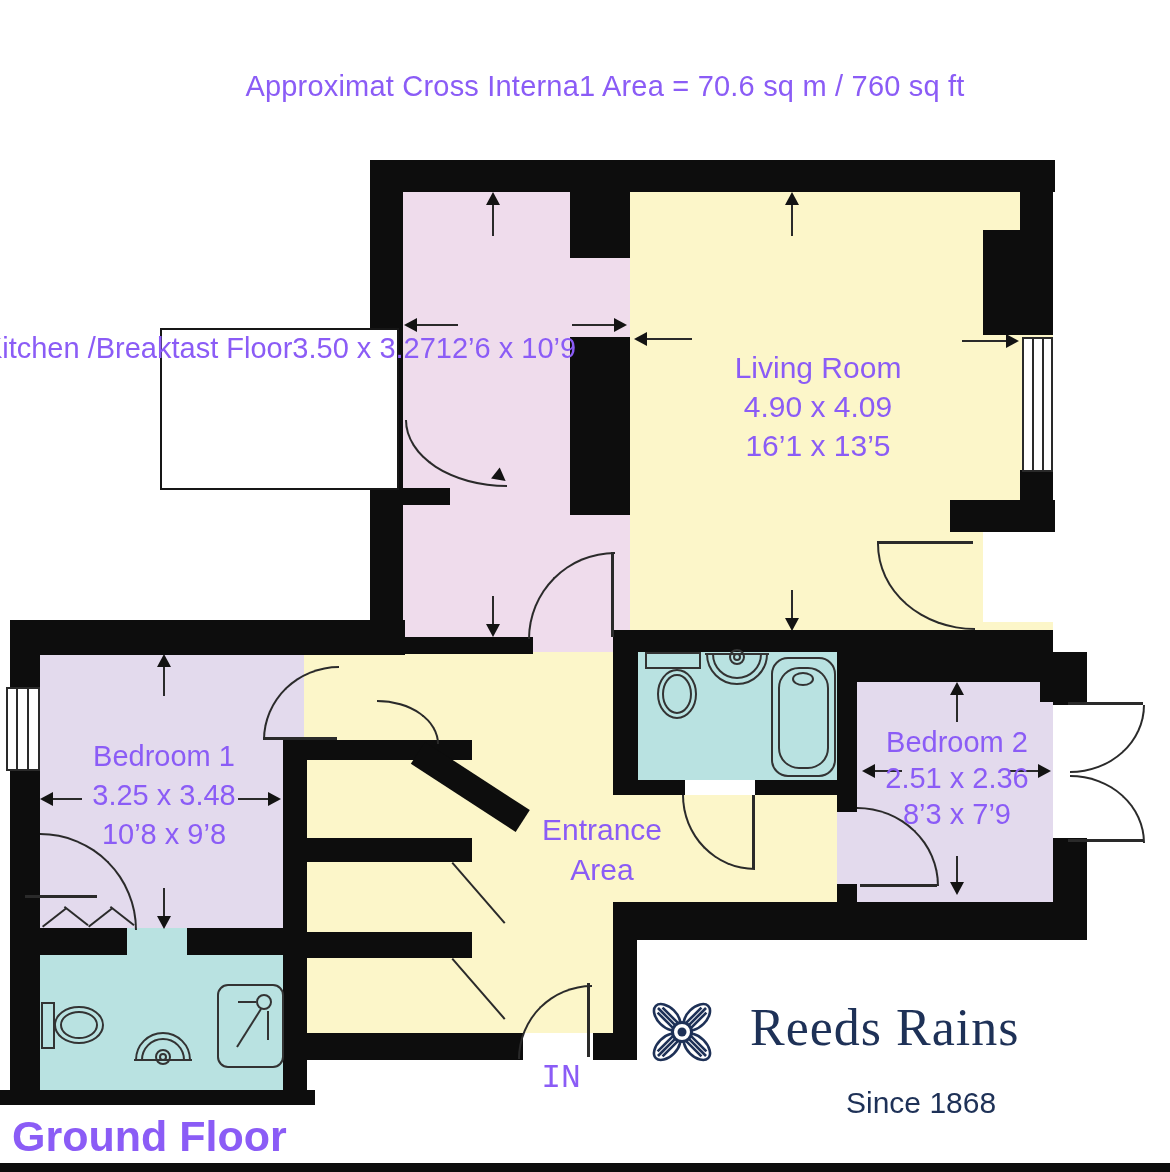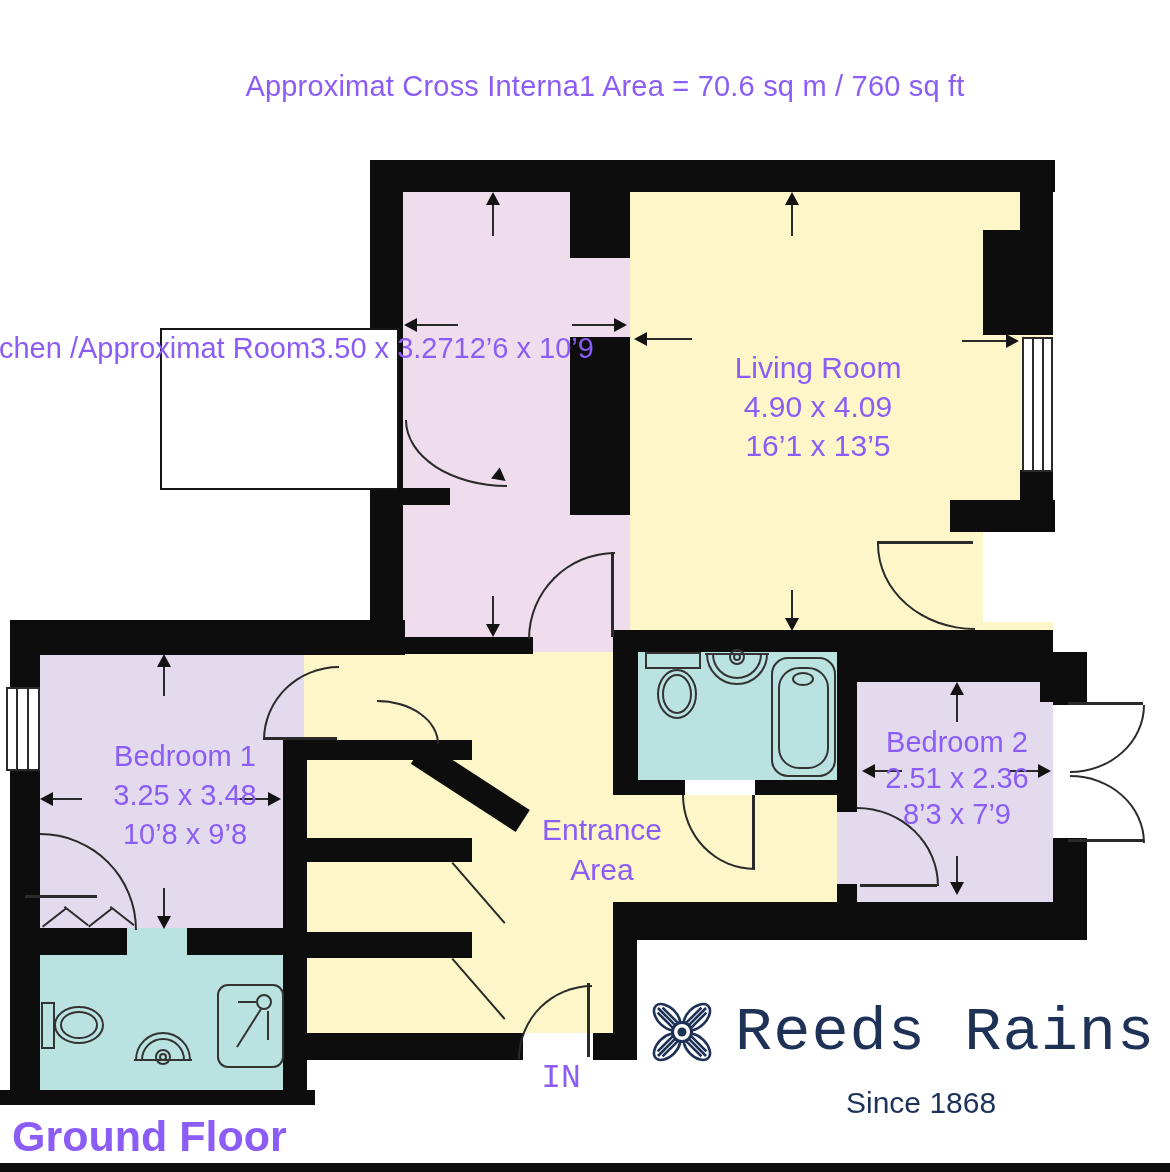--- a/index.html
+++ b/index.html
@@ -24,26 +24,26 @@
   .tri{position:absolute;width:0;height:0;}
   .t-up{border-left:7px solid transparent;border-right:7px solid transparent;border-bottom:13px solid #131313;}
   .t-down{border-left:7px solid transparent;border-right:7px solid transparent;border-top:13px solid #131313;}
   .t-left{border-top:7px solid transparent;border-bottom:7px solid transparent;border-right:13px solid #131313;}
   .t-right{border-top:7px solid transparent;border-bottom:7px solid transparent;border-left:13px solid #131313;}
   .lbl{position:absolute;color:#8b5cf6;text-align:center;white-space:nowrap;}
   #title{left:605px;top:70px;transform:translateX(-50%);font-size:29px;letter-spacing:.2px;}
   #kitchen-box{left:160px;top:328px;width:235px;height:158px;background:#fff;border:2.5px solid #161616;
                display:flex;flex-direction:row;justify-content:center;font-size:29px;line-height:37px;}
   #living-label{left:818px;top:348px;transform:translateX(-50%);font-size:30px;line-height:39px;}
-  #bedroom1-label{left:164px;top:737px;transform:translateX(-50%);font-size:29px;line-height:39px;margin-left:21px;}
+  #bedroom1-label{left:164px;top:737px;transform:translateX(-50%);font-size:29px;line-height:39px;}
   #bedroom2-label{left:957px;top:724px;transform:translateX(-50%);font-size:29px;line-height:36px;}
   #hall-label{left:602px;top:810px;transform:translateX(-50%);font-size:30px;line-height:40px;}
   #in-label{left:561px;top:1060px;transform:translateX(-50%);font-size:33px;font-family:Liberation Mono, monospace;}
   #floor-label{left:12px;top:1112px;font-size:43px;font-weight:bold;}
-  #brand{left:735px;top:1002px;font-family:Liberation Mono, monospace;font-size:62px;line-height:1;
+  #brand{left:750px;top:1002px;font-family:Liberation Serif, serif;font-size:52px;line-height:1;
          color:var(--logo_navy);letter-spacing:1px;}
   #tagline{left:846px;top:1086px;font-size:30px;color:var(--logo_navy);}
   svg{display:block;}
 </style>
 </head>
 <body>
 
 <div id="canvas">
 
   <div class="room c-kitchen" style="left:403px;top:192px;width:227px;height:460px;"></div>
@@ -198,21 +198,21 @@
     <circle cx="264" cy="1002" r="7"></circle>
     <line x1="238" y1="1002" x2="256" y2="1002"></line>
     <line x1="261" y1="1009" x2="237" y2="1047"></line>
     <line x1="268" y1="1011" x2="268" y2="1040"></line>
   </svg>
 
   <div class="lbl" id="title">Approximat Cross Interna1 Area = 70.6 sq m / 760 sq ft</div>
 
   <div class="lbl" id="kitchen-box">
     <div>Kitchen /</div>
-    <div>Approximat Room</div>
+    <div>Breaktast Floor</div>
     <div>3.50 x 3.27</div>
     <div>12’6 x 10’9</div>
   </div>
 
   <div class="lbl" id="living-label">
     <div>Living Room</div>
     <div>4.90 x 4.09</div>
     <div>16’1 x 13’5</div>
   </div>
 

